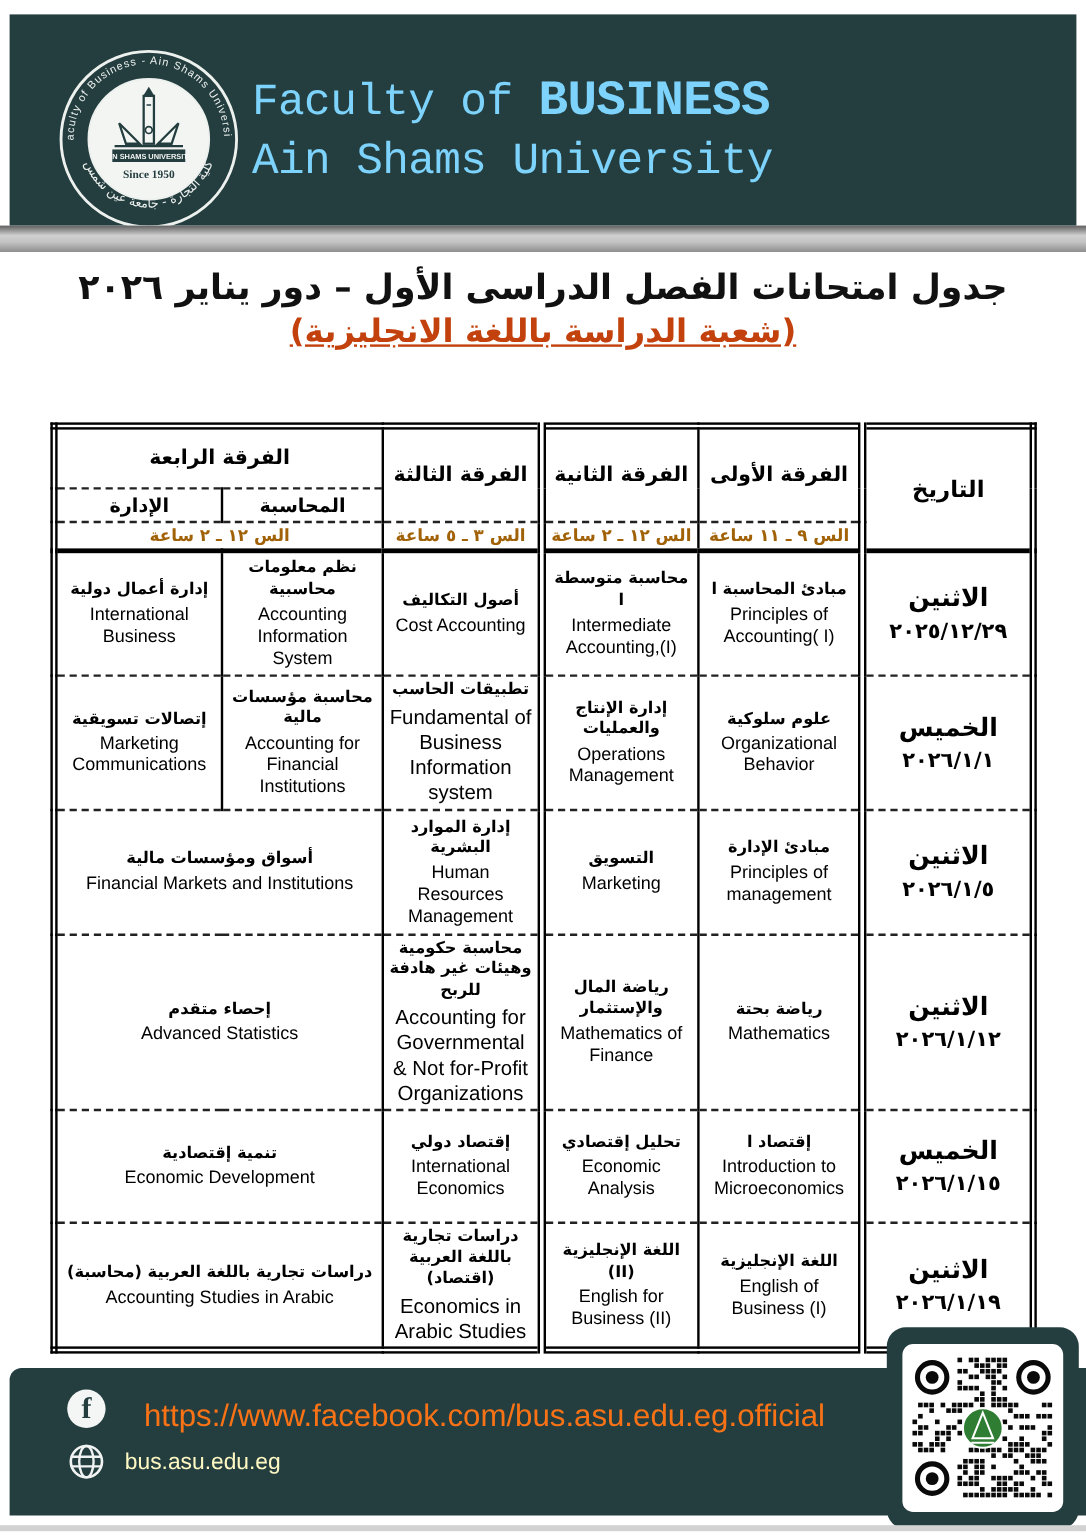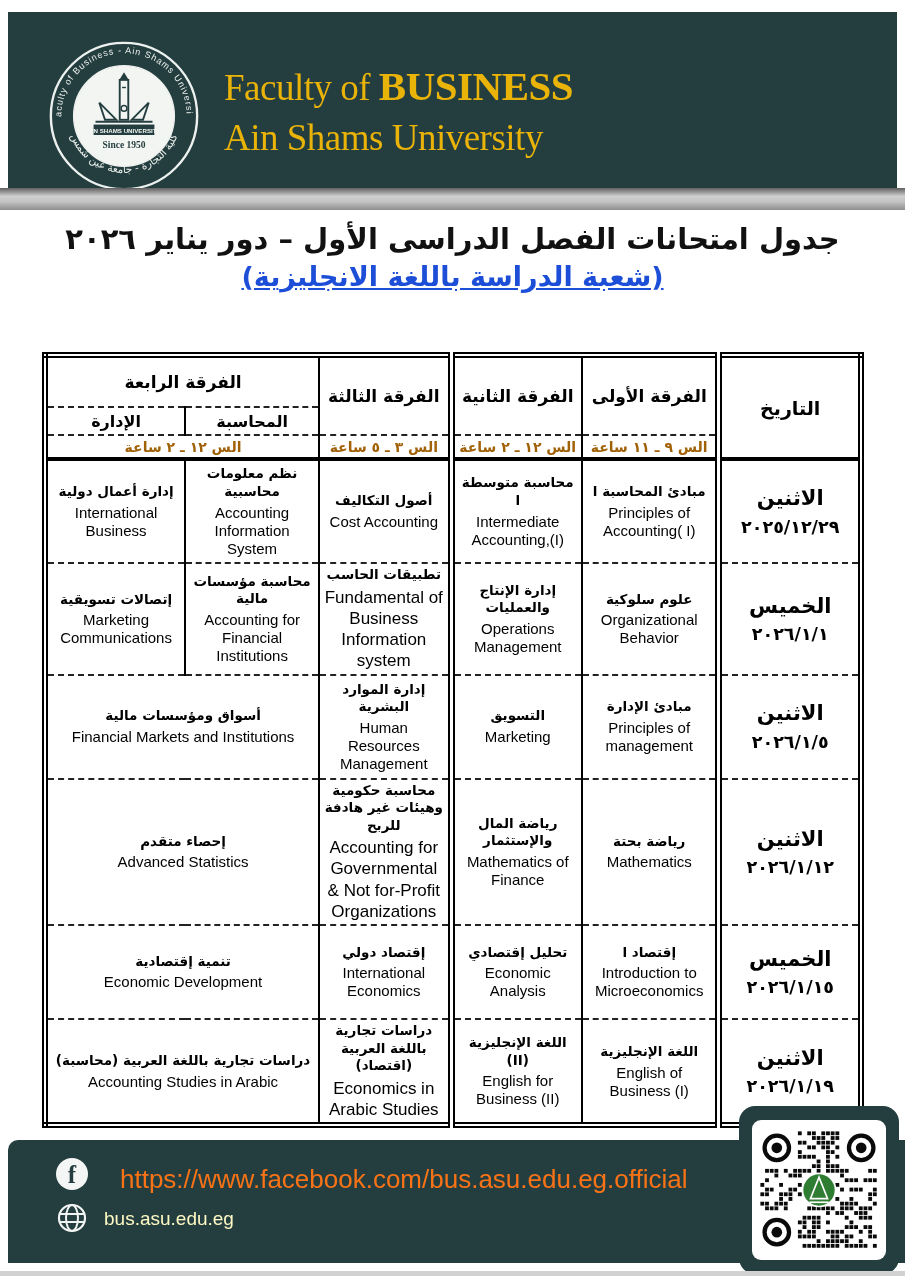--- a/index.html
+++ b/index.html
@@ -2,31 +2,31 @@
 <html lang="ar"><head>
 <meta charset="utf-8">
 <style>
   html,body{margin:0;padding:0;background:#fff;}
   #page{position:relative;width:905px;height:1280px;background:#ffffff;overflow:hidden;
         font-family:"DejaVu Sans","Liberation Sans",sans-serif;}
 
   
   .header-band{position:absolute;left:8px;top:12px;width:889px;height:176px;background:#243e40;}
   .logo-wrap{position:absolute;left:40px;top:28px;width:152px;height:152px;}
-  .brand{position:absolute;left:216px;top:50px;color:#eab308;font-family:Liberation Serif, serif;letter-spacing:-0.5px;}
+  .brand{position:absolute;left:202px;top:50px;color:#7dd3fc;font-family:Liberation Mono, monospace;letter-spacing:-0.5px;}
   .brand .l1{font-size:37px;font-weight:normal;}
   .brand .l1 b{font-size:41px;font-weight:bold;}
   .brand .l2{font-size:37px;font-weight:normal;margin-top:6px;}
   .gray-strip{position:absolute;left:0;top:188px;width:905px;height:22px;
       background:linear-gradient(180deg,#606060 0%,#d0d0d0 38%,#c3c3c3 62%,#8e8e8e 100%);}
 
   
   .title{position:absolute;left:0;top:220px;width:905px;text-align:center;direction:rtl;line-height:1.35;}
   .title .t1,.title .t2{font-size:29px;font-weight:bold;color:#111;}
-  .title .t3{font-size:27px;font-weight:bold;color:#1d4ed8;text-decoration:underline;}
+  .title .t3{font-size:27px;font-weight:bold;color:#c2410c;text-decoration:underline;}
 
   
   table.sched{position:absolute;left:42px;top:352px;width:822px;border-collapse:collapse;
       table-layout:fixed;direction:rtl;border:6px double #000;background:#fff;}
   table.sched th,table.sched td{border-left:2px solid #000;border-right:2px solid #000;
       vertical-align:middle;text-align:center;padding:2px 3px;overflow:hidden;}
   .thickL{border-left:7px double #000 !important;}
   th.yr{font-size:17px;font-weight:bold;color:#000;}
   th.sub{font-size:16px;font-weight:bold;border-top:2px dashed #222;}
   tr.times td{font-size:14px;font-weight:bold;color:#a16207;

